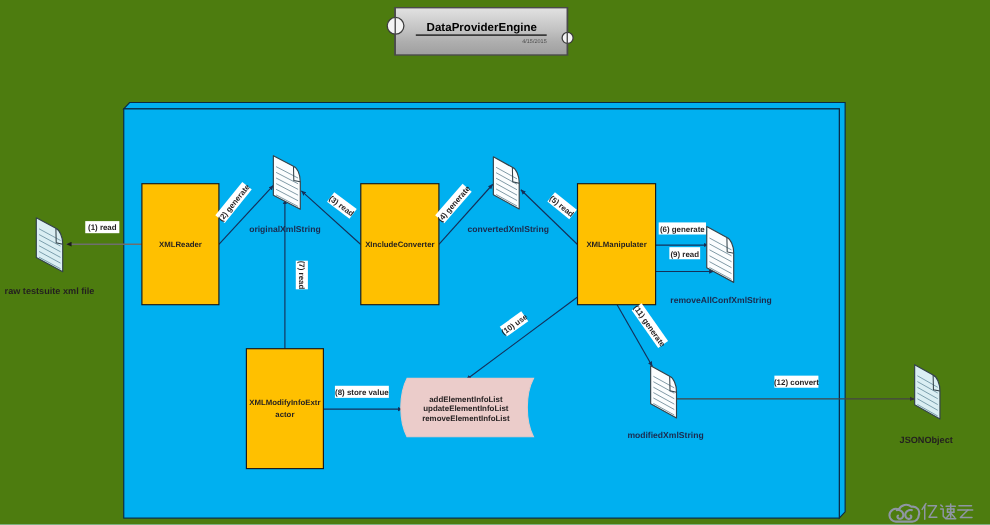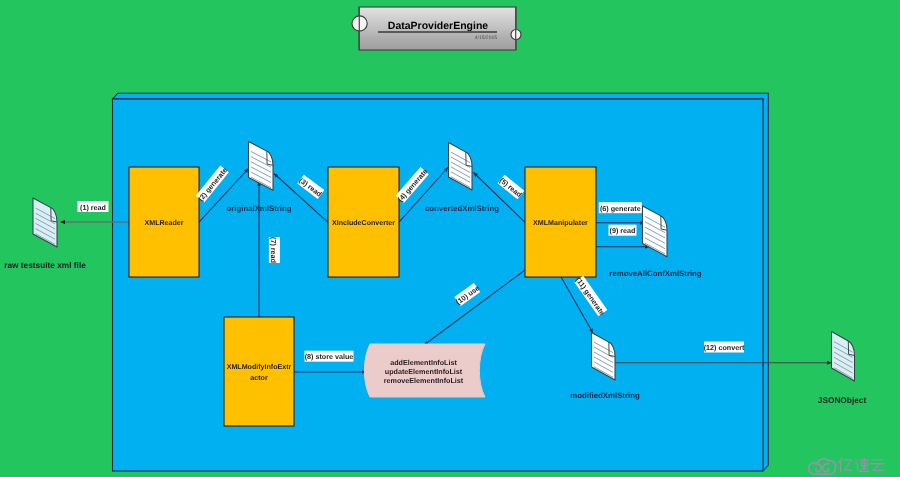--- a/index.html
+++ b/index.html
@@ -1,17 +1,17 @@
 <!DOCTYPE html>
 <html><head>
 <meta charset="utf-8">
 <style>
   html,body{margin:0;padding:0;}
   body{width:900px;height:477px;background:#ffffff;font-family:"Liberation Sans",sans-serif;overflow:hidden;}
-  #stage{position:relative;width:900px;height:477px;background:#22c55e;}
+  #stage{position:relative;width:900px;height:477px;background:#4d7c0f;}
   svg#scene{position:absolute;left:0;top:0;width:900px;height:477px;display:block;}
   svg text{white-space:pre;-webkit-font-smoothing:antialiased;text-rendering:geometricPrecision;}
   .cls-label{font-size:7.1px;font-weight:bold;fill:#231f20;}
   .art-label{font-size:7.8px;font-weight:bold;fill:#1b2a4d;}
   .ext-label{font-size:8.3px;font-weight:bold;fill:#231f20;}
   .edge-label{font-size:7.2px;font-weight:bold;fill:#231f20;}
   .store-label{font-size:7.2px;font-weight:bold;fill:#231f20;}
   .title-txt{font-size:10.5px;font-weight:bold;fill:#000000;}
   .date-txt{font-size:5px;fill:#4a4a4a;}
   .lbl-bg{fill:#ffffff;}

